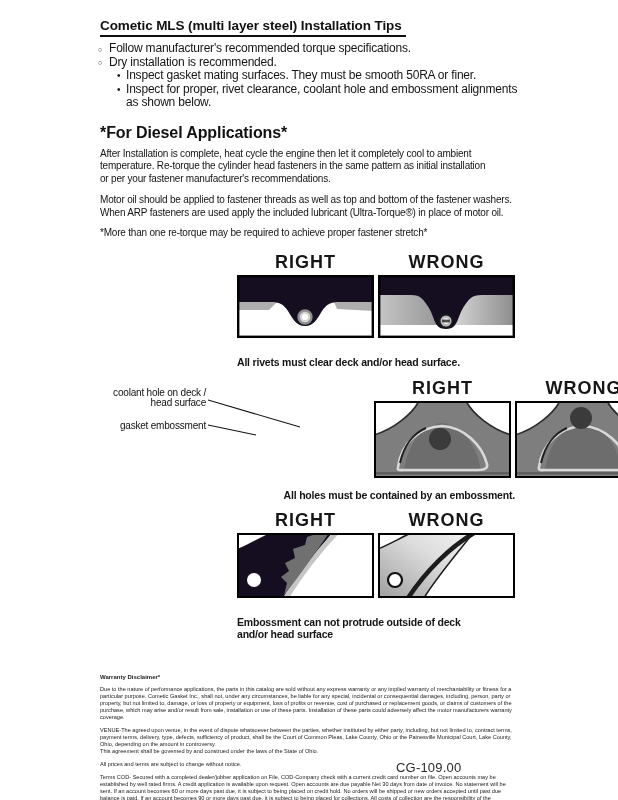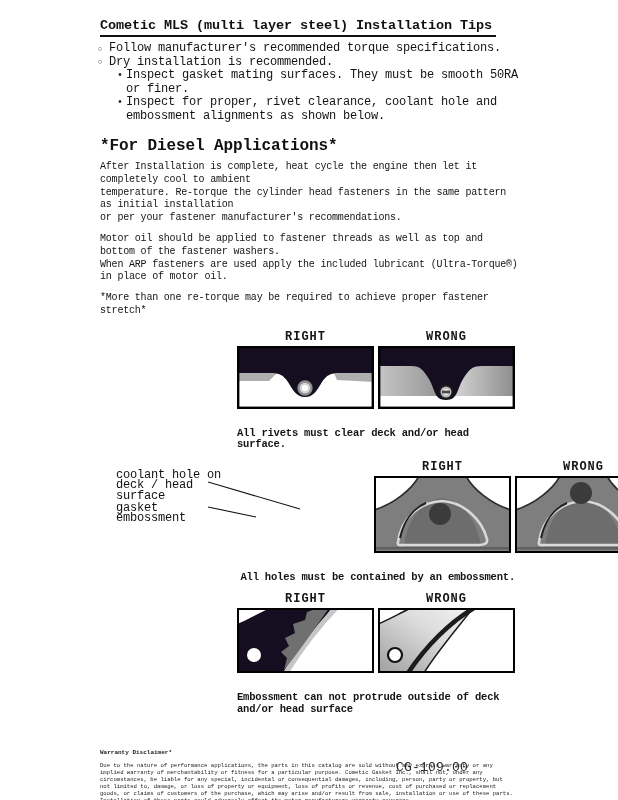--- a/index.html
+++ b/index.html
@@ -1,20 +1,20 @@
 <!DOCTYPE html>
 <html><head>
 <meta charset="utf-8">
 <style>
   * { margin:0; padding:0; box-sizing:border-box; }
   html,body { background:#e8e8e8; }
   body { font-family:"Liberation Sans", sans-serif; }
   .page {
     position:relative; width:618px; height:800px; background:#ffffff;
-    margin:0 auto; overflow:hidden; color:#1a1a1a;font-family:Liberation Mono, monospace;
+    margin:0 auto; overflow:hidden; color:#1a1a1a;
   }
   .content { padding:16px 98px 0 100px; }
 
   
   .title {
     display:inline-block; font-size:13.5px; font-weight:bold; color:#111;
     border-bottom:2px solid #111; padding-bottom:2px; padding-right:4px;
     letter-spacing:-0.1px; margin-bottom:5px;
   }
 
@@ -26,30 +26,30 @@
   .subbullet::before { content:"\2022"; position:absolute; left:17px; top:0; font-size:10px; }
 
   
   .section-head { font-size:16px; font-weight:bold; color:#111; margin:14px 0 6px 0; letter-spacing:-0.1px; }
   .para { font-size:10px; letter-spacing:-0.2px; line-height:12.8px; margin-bottom:8px; white-space:pre-line; color:#141414; }
 
   
   .diagrams { margin-top:12px; }
   .fig-col { margin-left:137px; width:278px; }
   .pair-labels { display:flex; gap:4px; margin-bottom:2px; }
-  .pair-labels div { width:137px; text-align:center; font-size:12px; font-weight:bold; letter-spacing:1px; color:#161616; }
+  .pair-labels div { width:137px; text-align:center; font-size:18px; font-weight:bold; letter-spacing:1px; color:#161616; }
   .pair-boxes { display:flex; gap:4px; }
   .pair-boxes svg { display:block; width:137px; }
   .caption { font-size:10.5px; font-weight:bold; letter-spacing:-0.2px; color:#141414; line-height:11.5px; margin-top:19px; }
   .caption.center { text-align:right; }
   .pair { margin-bottom:9px; }
 
   .pair2-wrap { position:relative; height:93px; }
   .pair2-wrap .fig-col { position:absolute; left:137px; top:0; }
-  .anno { position:absolute; left:16px; width:106px; font-size:12px; letter-spacing:-0.2px; line-height:10.5px; color:#111; }
+  .anno { position:absolute; left:0; width:106px; text-align:right; font-size:10px; letter-spacing:-0.2px; line-height:10.5px; color:#111; }
   .anno-1 { top:10px; }
   .anno-2 { top:43px; }
   .leader-overlay { position:absolute; left:0; top:0; pointer-events:none; }
 
   
   .fineprint { margin-top:34px; width:414px; color:#222; }
   .fineprint .fp-head { font-size:6px; font-weight:bold; margin-bottom:6px; }
   .fineprint p { font-size:5.6px; line-height:7px; letter-spacing:0; margin-bottom:6px; white-space:pre-line; }
 
   .pagenum { position:absolute; left:396px; top:760px; font-size:13px; color:#2a2a2a; letter-spacing:0.2px; }

